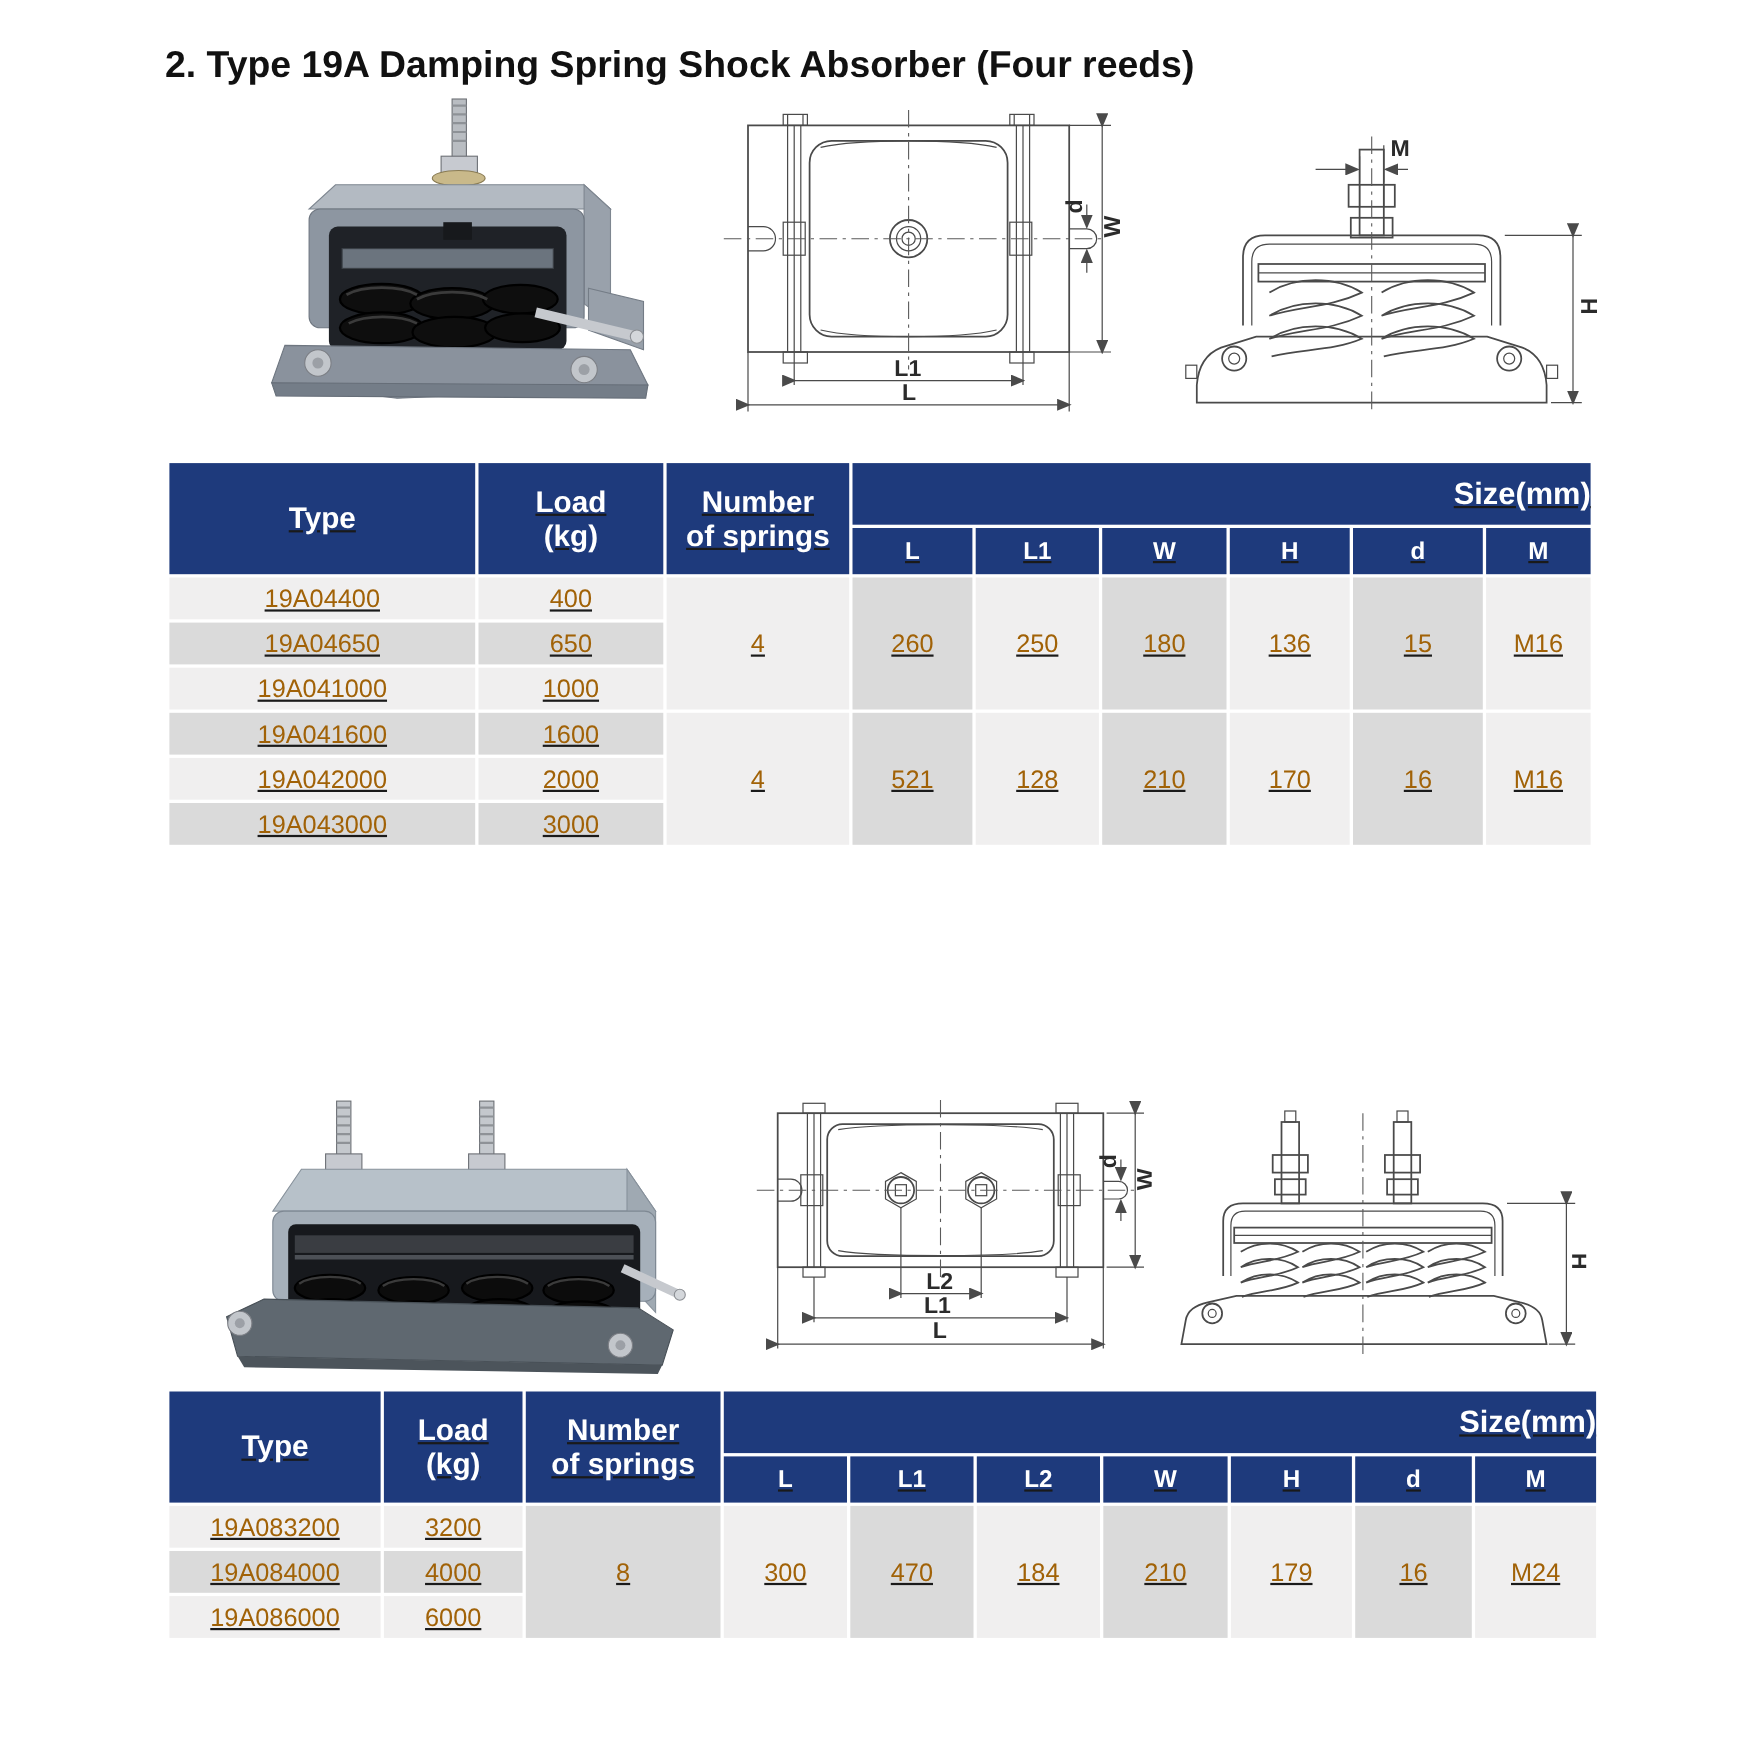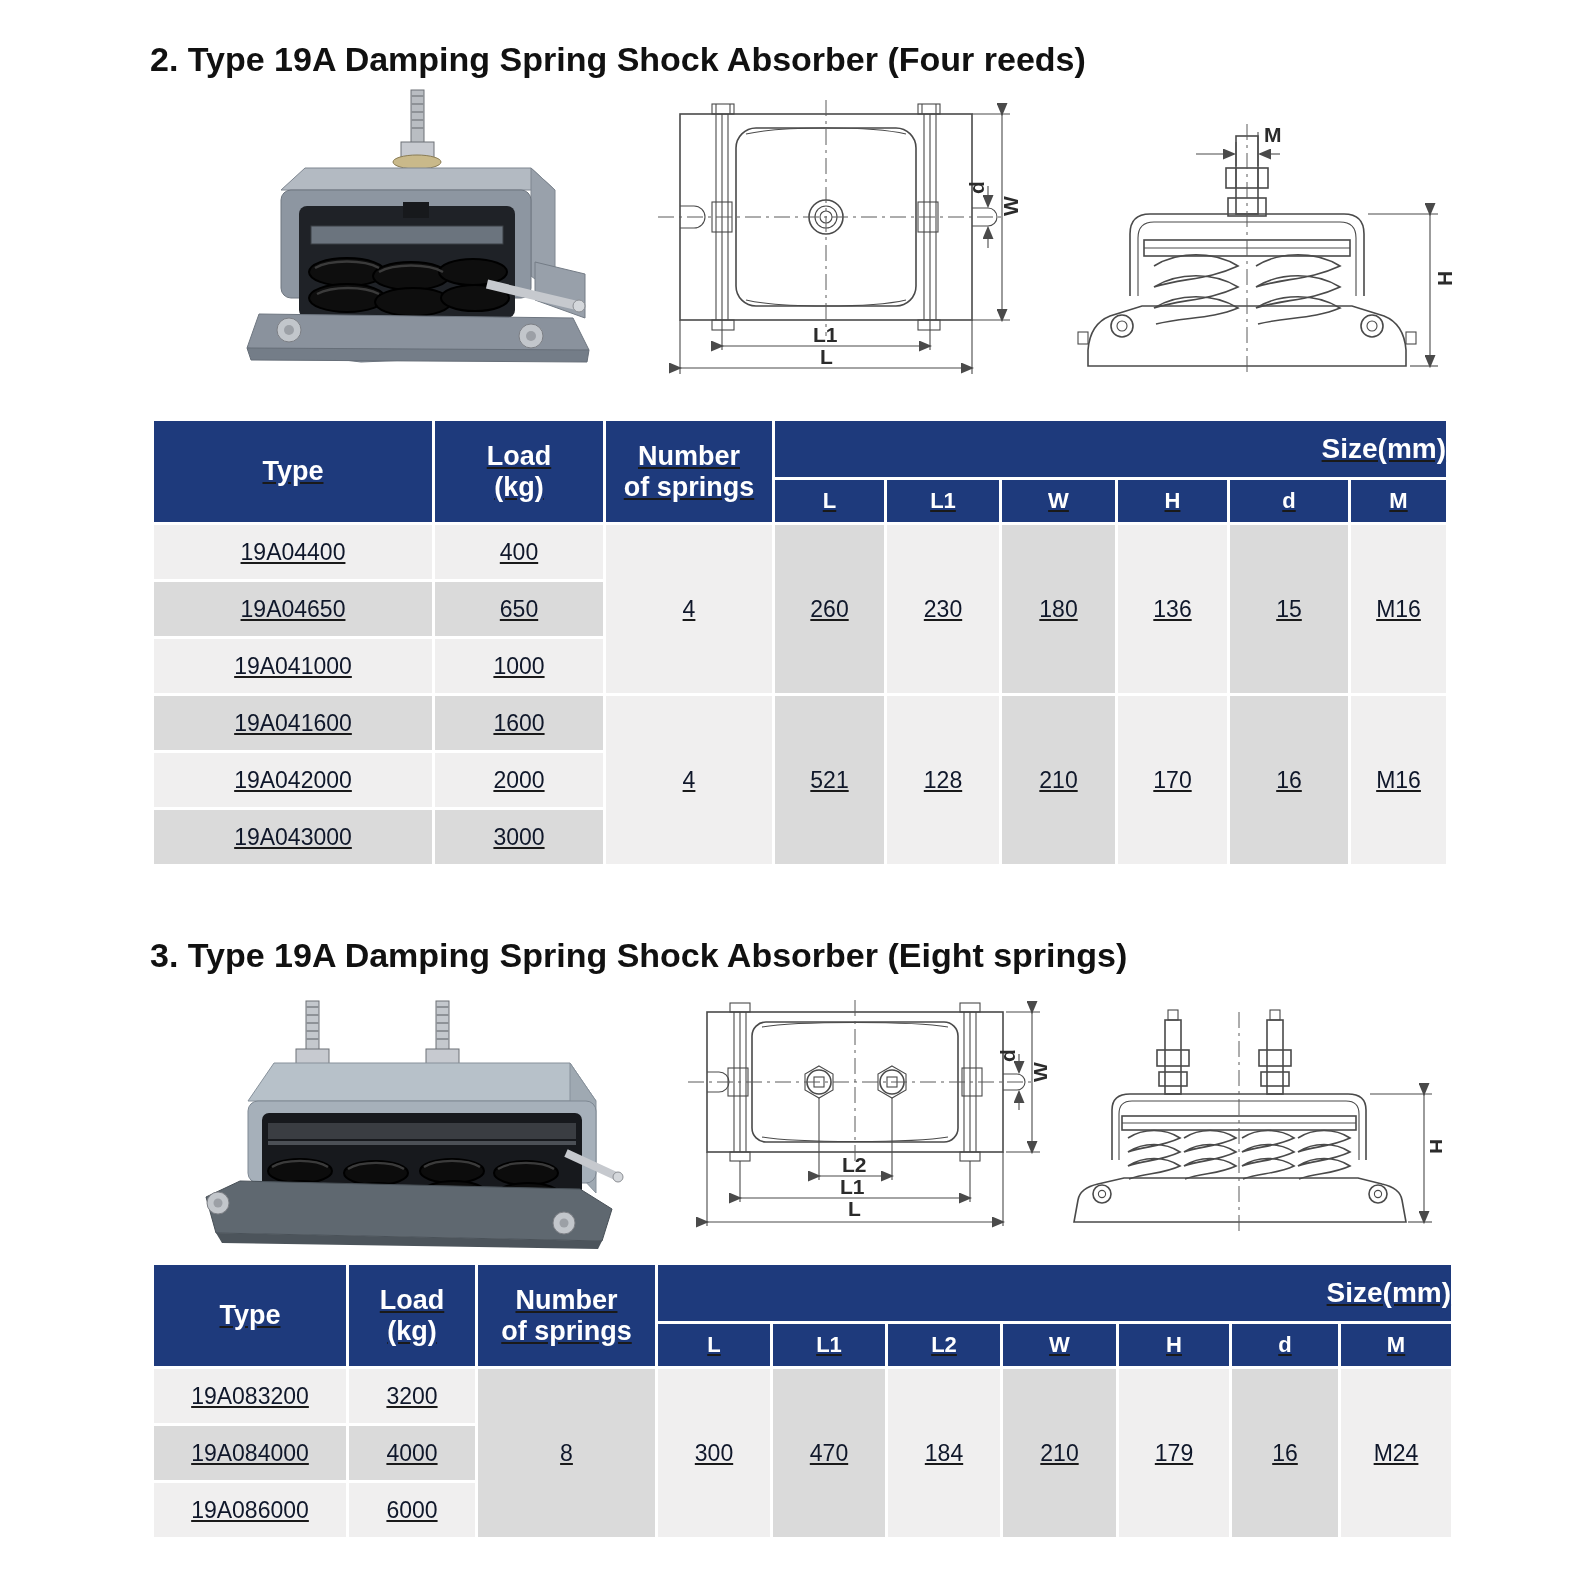--- a/index.html
+++ b/index.html
@@ -10,21 +10,21 @@
   #heading-eight{top:936px;}
   .figure{position:absolute;}
   
   .spec-table{position:absolute;left:151px;width:1292px;border-collapse:separate;border-spacing:3px;table-layout:fixed;text-decoration:underline;}
   #table-four{top:418px;}
   #table-eight{top:1262px;}
   .spec-table th{background:#1e3a7c;color:#fff;font-weight:bold;text-align:center;vertical-align:middle;padding:0;}
   .spec-table th.main{font-size:27px;height:56px;}
   .spec-table th.size-h{font-size:28px;text-align:right;}
   .spec-table th.sub{font-size:22px;height:42px;}
-  .spec-table td{text-align:center;vertical-align:middle;font-size:23px;color:#0f172a;height:54px;padding:0;}
+  .spec-table td{text-align:center;vertical-align:middle;font-size:23px;color:#a16207;height:38px;padding:0;}
   .lt{background:#f0efef;}
   .gr{background:#dadada;}
   
   svg text{font-family:"Liberation Sans",sans-serif;}
   .dimtxt{font-size:21px;fill:#2b2b2b;font-weight:bold;}
   .ln{stroke:#4a4a4a;stroke-width:1.6;fill:none;}
   .thin{stroke:#4a4a4a;stroke-width:1.1;fill:none;}
   .cline{stroke:#5a5a5a;stroke-width:1;fill:none;stroke-dasharray:16 5 3 5;}
 </style>
 </head>
@@ -224,21 +224,21 @@
         <th class="sub">d</th>
         <th class="sub">M</th>
       </tr>
     </thead>
     <tbody>
       <tr>
         <td class="lt">19A04400</td>
         <td class="lt">400</td>
         <td class="lt" rowspan="3">4</td>
         <td class="gr" rowspan="3">260</td>
-        <td class="lt" rowspan="3">230</td>
+        <td class="lt" rowspan="3">250</td>
         <td class="gr" rowspan="3">180</td>
         <td class="lt" rowspan="3">136</td>
         <td class="gr" rowspan="3">15</td>
         <td class="lt" rowspan="3">M16</td>
       </tr>
       <tr>
         <td class="gr">19A04650</td>
         <td class="gr">650</td>
       </tr>
       <tr>
@@ -260,21 +260,20 @@
         <td class="lt">19A042000</td>
         <td class="lt">2000</td>
       </tr>
       <tr>
         <td class="gr">19A043000</td>
         <td class="gr">3000</td>
       </tr>
     </tbody>
   </table>
 
-  <div class="heading" id="heading-eight">3. Type 19A Damping Spring Shock Absorber (Eight springs)</div>
 
   <div class="figure" style="left:178px;top:995px;">
     <svg width="450" height="255" viewBox="0 0 450 255">
 
       <g>
         <rect x="128" y="6" width="13" height="54" fill="#c4c8cd" stroke="#6d7076"></rect>
         <path d="M128,12 h13 M128,20 h13 M128,28 h13 M128,36 h13 M128,44 h13" stroke="#8e9297" stroke-width="2"></path>
         <rect x="118" y="54" width="33" height="15" fill="#c7cad0" stroke="#6d7076"></rect>
         <rect x="258" y="6" width="13" height="54" fill="#c4c8cd" stroke="#6d7076"></rect>
         <path d="M258,12 h13 M258,20 h13 M258,28 h13 M258,36 h13 M258,44 h13" stroke="#8e9297" stroke-width="2"></path>

